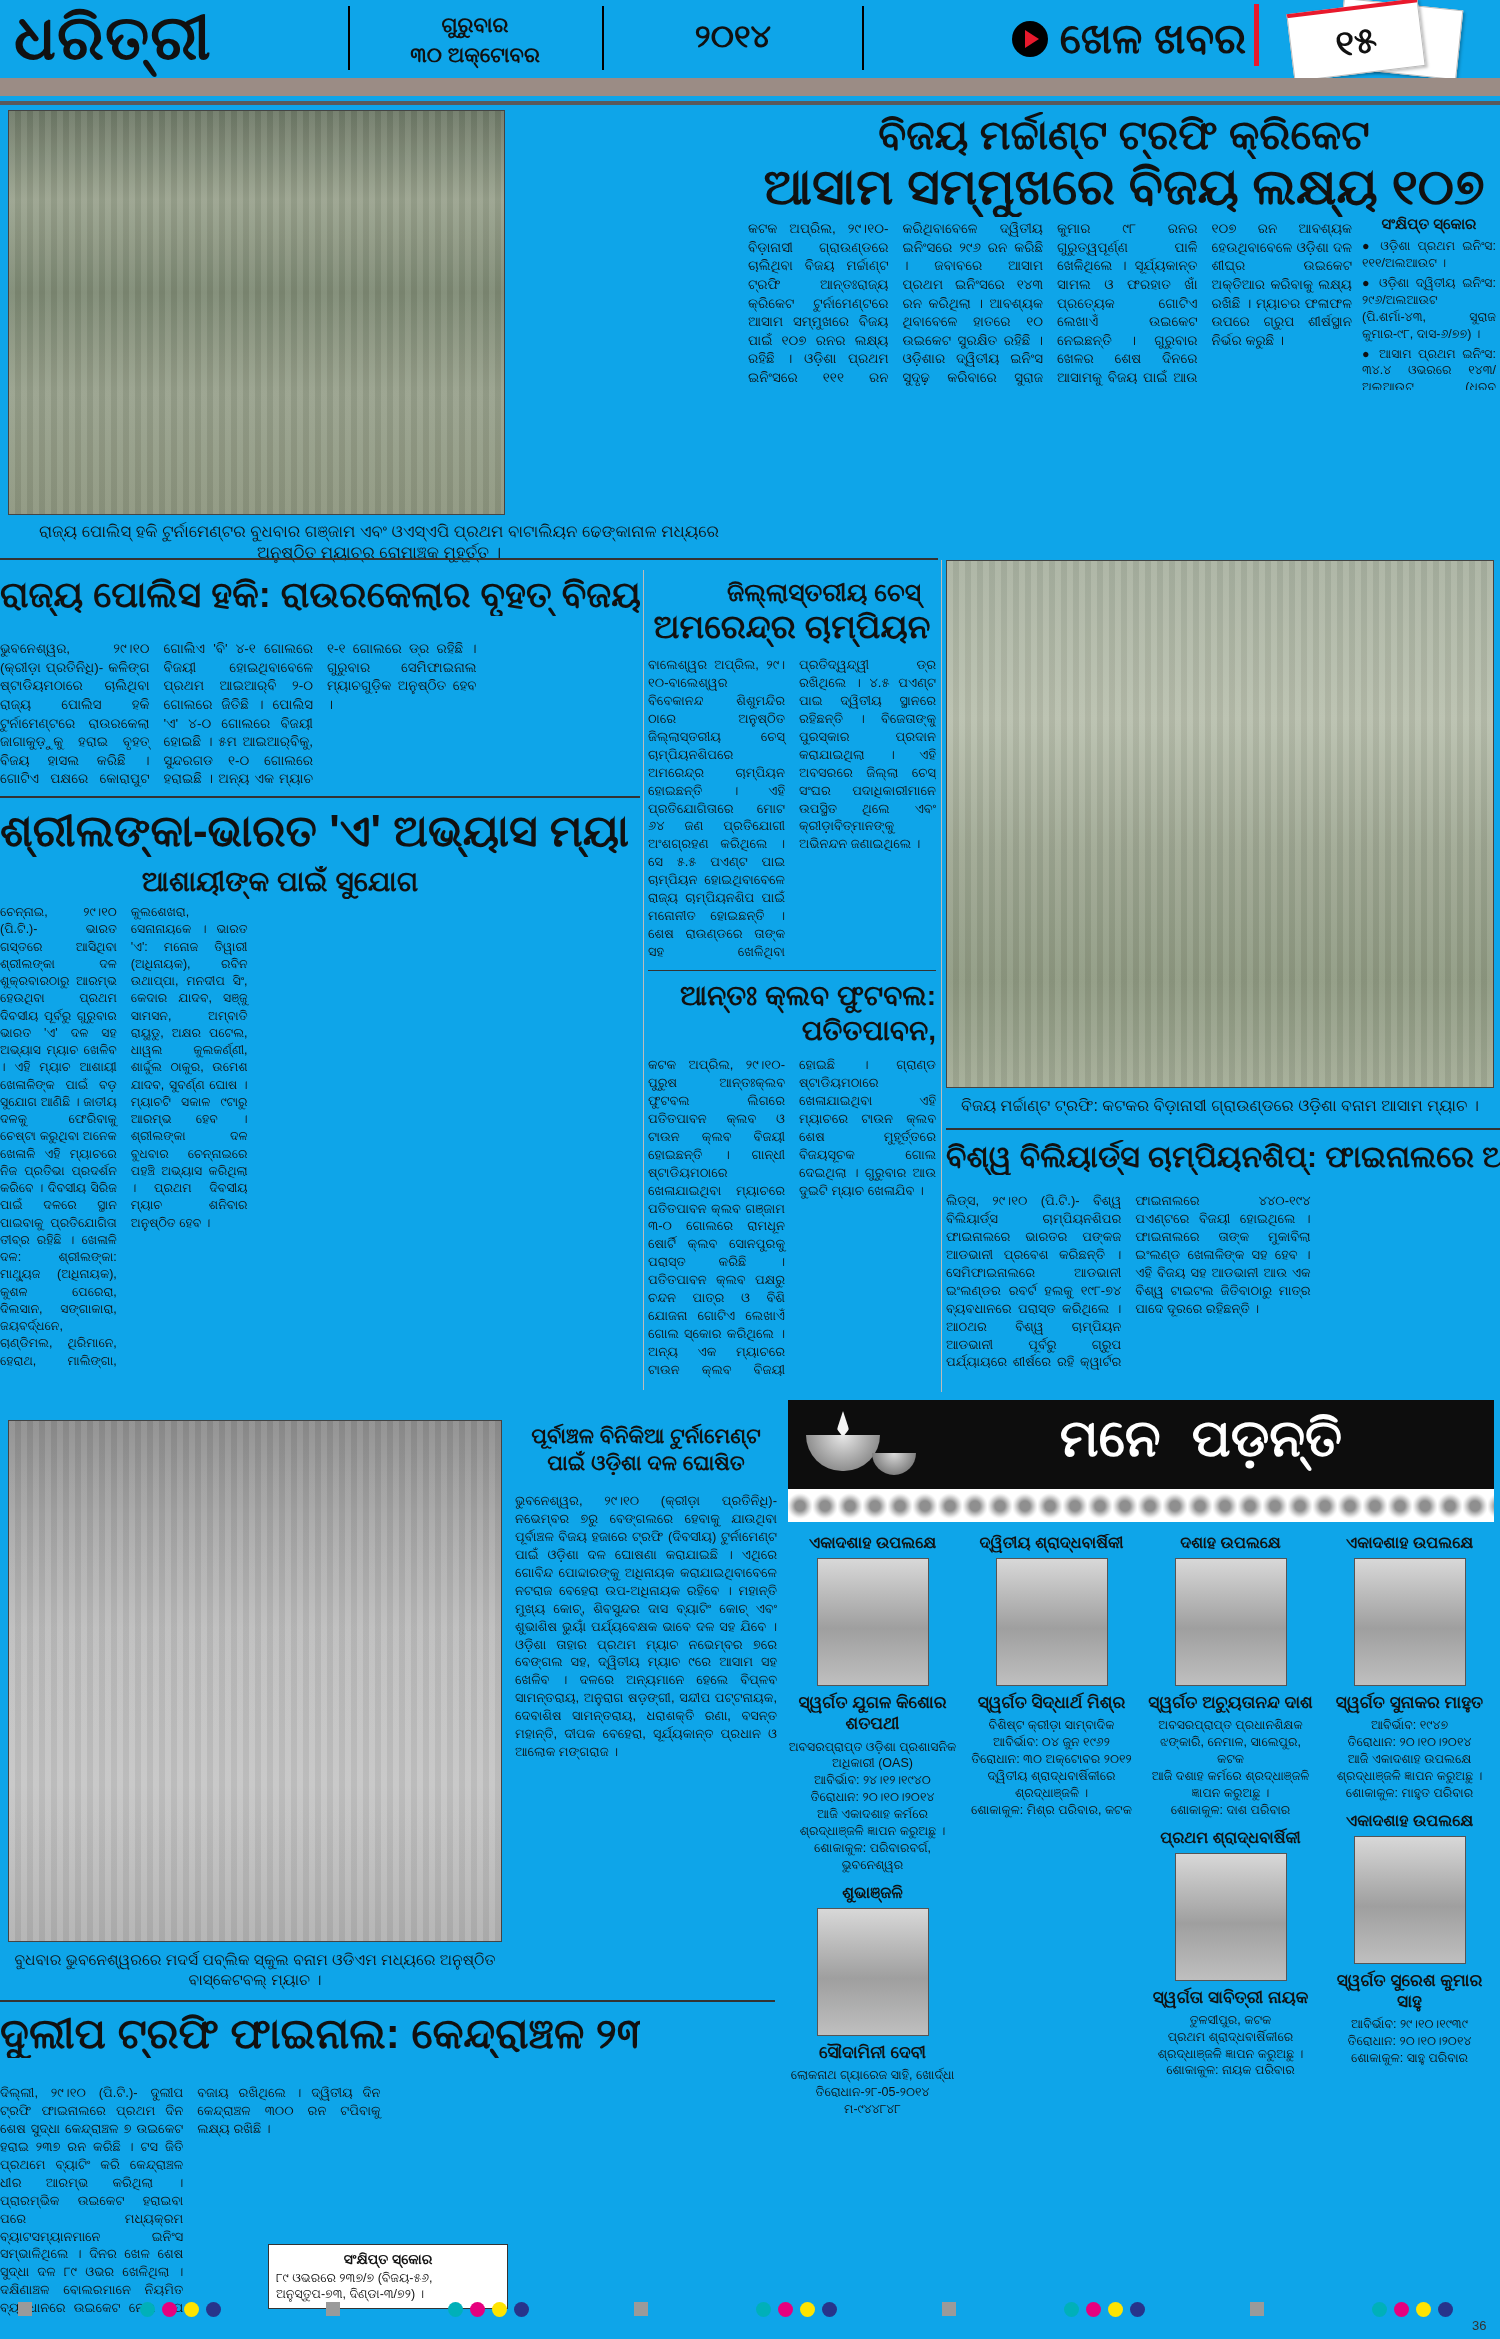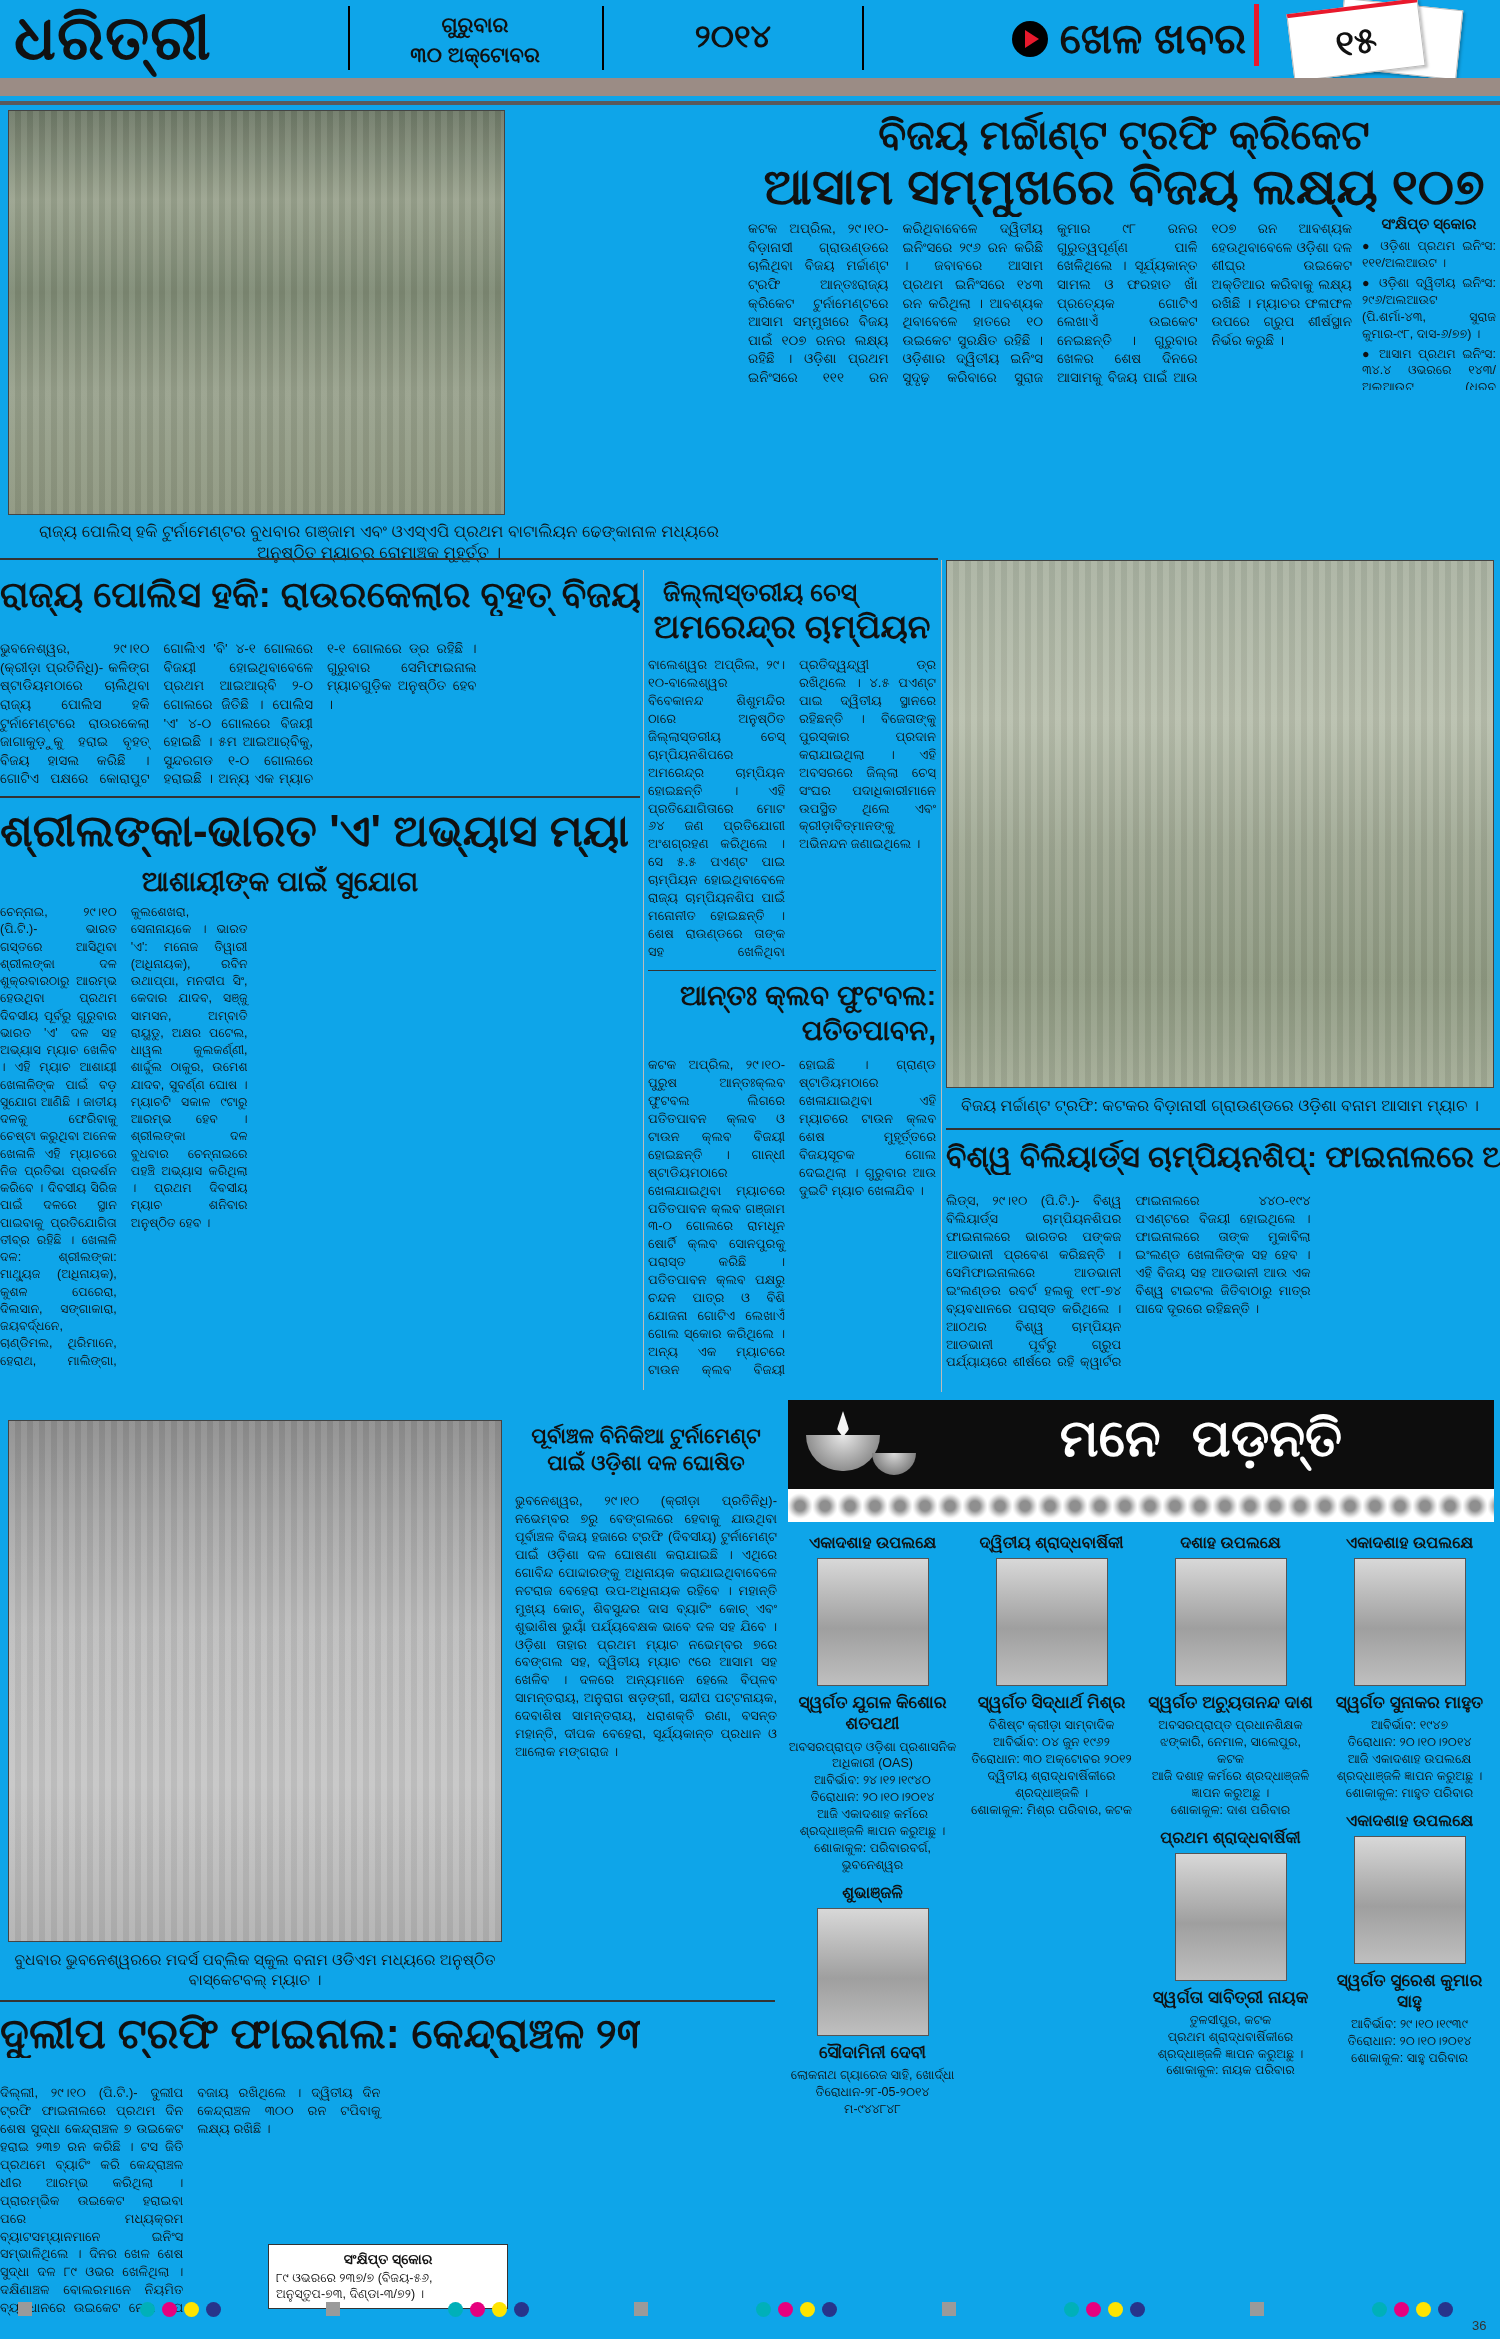--- a/index.html
+++ b/index.html
@@ -125,21 +125,21 @@
     <div class="sb-line">● ଆସାମ ପ୍ରଥମ ଇନିଂସ: ୩୪.୪ ଓଭରରେ ୧୪୩/ଅଲଆଉଟ (ଧ୍ରୁବ ମଲ୍ଲ-୩୭, ଗ୍ରା. ଶ୍ରାବଣ-୪୩, ବିଜୁ-୪/୪୦) ।</div>
 
   </div>
 
   <div class="abs rule-h" style="left:0; top:558px; width:938px;"></div>
 
   <div class="abs headline-lg" style="left:0; top:574px; width:640px;">ରାଜ୍ୟ ପୋଲିସ ହକି: ରାଉରକେଲାର ବୃହତ୍ ବିଜୟ</div>
   <div class="abs body-cols cols4" style="left:0; top:640px; width:640px; height:152px;">ଭୁବନେଶ୍ୱର, ୨୯।୧୦ (କ୍ରୀଡ଼ା ପ୍ରତିନିଧି)- କଳିଙ୍ଗ ଷ୍ଟାଡିୟମଠାରେ ଚାଲିଥିବା ରାଜ୍ୟ ପୋଲିସ ହକି ଟୁର୍ନାମେଣ୍ଟରେ ରାଉରକେଲା ଜାଗାକୁଡ଼ୁକୁ ହରାଇ ବୃହତ୍ ବିଜୟ ହାସଲ କରିଛି । ଗୋଟିଏ ପକ୍ଷରେ କୋରାପୁଟ ଗୋଲିଏ 'ବି' ୪-୧ ଗୋଲରେ ବିଜୟୀ ହୋଇଥିବାବେଳେ ପ୍ରଥମ ଆଇଆର୍‌ବି ୨-୦ ଗୋଲରେ ଜିତିଛି । ପୋଲିସ 'ଏ' ୪-୦ ଗୋଲରେ ବିଜୟୀ ହୋଇଛି । ୫ମ ଆଇଆର୍‌ବିକୁ, ସୁନ୍ଦରଗଡ ୧-୦ ଗୋଲରେ ହରାଇଛି । ଅନ୍ୟ ଏକ ମ୍ୟାଚ ୧-୧ ଗୋଲରେ ଡ୍ର ରହିଛି । ଗୁରୁବାର ସେମିଫାଇନାଲ ମ୍ୟାଚଗୁଡ଼ିକ ଅନୁଷ୍ଠିତ ହେବ ।</div>
 
   <div class="abs rule-v" style="left:643px; top:570px; height:820px;"></div>
-  <div class="abs bold center" style="left:616px; top:578px; width:288px; font-size:25px; white-space:nowrap; overflow:hidden;">ଜିଲ୍ଲାସ୍ତରୀୟ ଚେସ୍</div>
+  <div class="abs bold center" style="left:680px; top:578px; width:288px; font-size:25px; white-space:nowrap; overflow:hidden;">ଜିଲ୍ଲାସ୍ତରୀୟ ଚେସ୍</div>
   <div class="abs bold center" style="left:648px; top:608px; width:288px; font-size:33px; white-space:nowrap; overflow:hidden;">ଅମରେନ୍ଦ୍ର ଚାମ୍ପିୟନ</div>
   <div class="abs body-cols cols2" style="left:648px; top:656px; width:288px; height:310px; font-size:13px;">ବାଲେଶ୍ୱର ଅପ୍ରିଲ, ୨୯।୧୦-ବାଲେଶ୍ୱର ବିବେକାନନ୍ଦ ଶିଶୁମନ୍ଦିର ଠାରେ ଅନୁଷ୍ଠିତ ଜିଲ୍ଲାସ୍ତରୀୟ ଚେସ୍ ଚାମ୍ପିୟନଶିପରେ ଅମରେନ୍ଦ୍ର ଚାମ୍ପିୟନ ହୋଇଛନ୍ତି । ଏହି ପ୍ରତିଯୋଗିତାରେ ମୋଟ ୬୪ ଜଣ ପ୍ରତିଯୋଗୀ ଅଂଶଗ୍ରହଣ କରିଥିଲେ । ସେ ୫.୫ ପଏଣ୍ଟ ପାଇ ଚାମ୍ପିୟନ ହୋଇଥିବାବେଳେ ରାଜ୍ୟ ଚାମ୍ପିୟନଶିପ ପାଇଁ ମନୋନୀତ ହୋଇଛନ୍ତି । ଶେଷ ରାଉଣ୍ଡରେ ତାଙ୍କ ସହ ଖେଳିଥିବା ପ୍ରତିଦ୍ୱନ୍ଦ୍ୱୀ ଡ୍ର ରଖିଥିଲେ । ୪.୫ ପଏଣ୍ଟ ପାଇ ଦ୍ୱିତୀୟ ସ୍ଥାନରେ ରହିଛନ୍ତି । ବିଜେତାଙ୍କୁ ପୁରସ୍କାର ପ୍ରଦାନ କରାଯାଇଥିଲା । ଏହି ଅବସରରେ ଜିଲ୍ଲା ଚେସ୍ ସଂଘର ପଦାଧିକାରୀମାନେ ଉପସ୍ଥିତ ଥିଲେ ଏବଂ କ୍ରୀଡ଼ାବିତ୍‌ମାନଙ୍କୁ ଅଭିନନ୍ଦନ ଜଣାଇଥିଲେ ।</div>
 
   <div class="abs rule-v" style="left:941px; top:560px; height:832px;"></div>
   <div class="abs photo ph-cricket" style="left:946px; top:560px; width:548px; height:528px;">
     <div class="ph-texture"></div>
   </div>
   <div class="abs caption" style="left:946px; top:1096px; width:548px;">ବିଜୟ ମର୍ଚ୍ଚାଣ୍ଟ ଟ୍ରଫି: କଟକର ବିଡ଼ାନାସୀ ଗ୍ରାଉଣ୍ଡରେ ଓଡ଼ିଶା ବନାମ ଆସାମ ମ୍ୟାଚ ।</div>
 
   <div class="abs rule-h" style="left:0; top:796px; width:640px;"></div>

